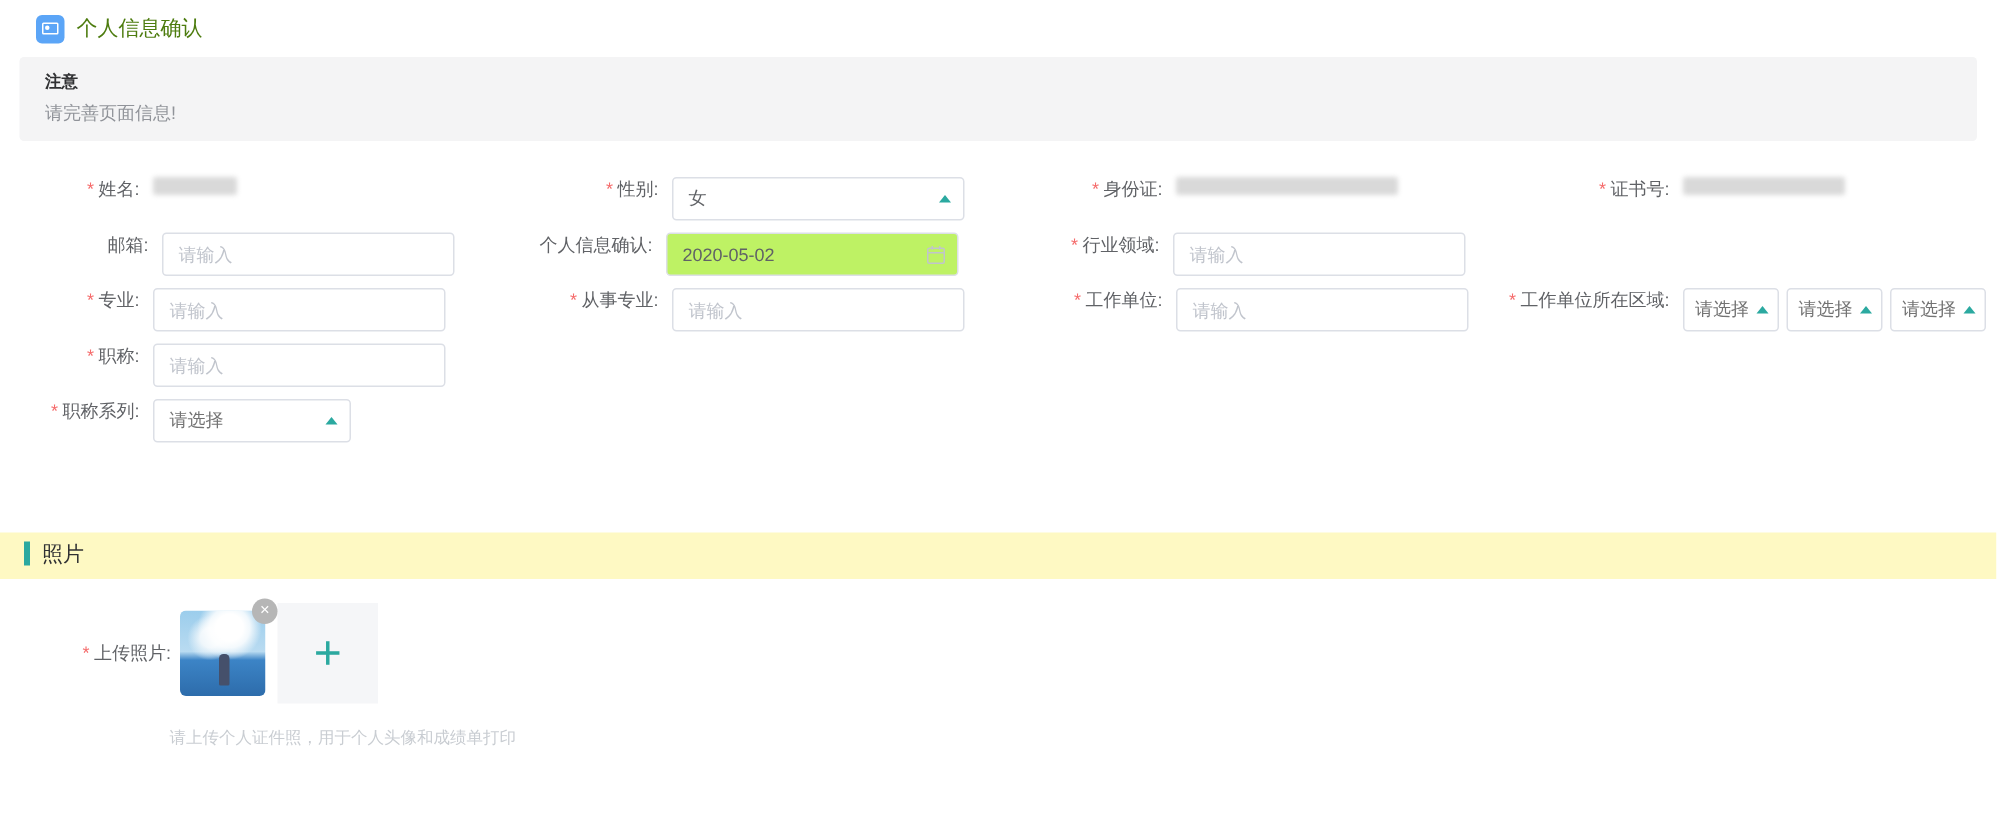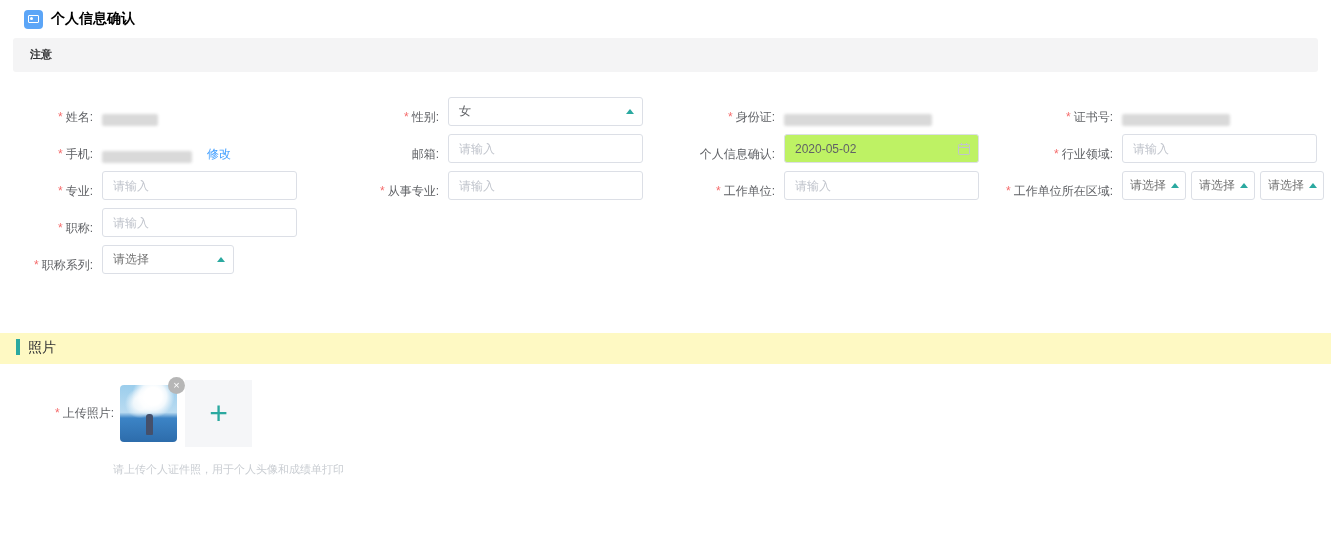--- a/index.html
+++ b/index.html
@@ -6,31 +6,31 @@
   html,body { width:1331px; height:559px; background:#fff; overflow:hidden;
     font-family:"Liberation Sans","DejaVu Sans",sans-serif; font-size:12px; color:#606266; }
 
   
   .page-header { display:flex; align-items:center; gap:8px; padding:8px 0 0 24px; height:30px; }
   .app-icon { width:19px; height:19px; border-radius:4px; background:#5ba5f7;
     display:flex; align-items:center; justify-content:center; flex:0 0 auto; }
   .app-icon .card { width:11px; height:8px; border:1px solid #fff; border-radius:1px; position:relative; }
   .app-icon .card::before { content:""; position:absolute; left:1px; top:1px; width:3px; height:3px;
     border-radius:50%; background:#fff; }
-  .page-title { font-size:14px; font-weight:bold; color:#000000; }
+  .page-title { font-size:14px; font-weight:normal; color:#4d7c0f; }
 
   
   .notice { margin:8px 13px 0; background:#f4f4f5; border-radius:3px; padding:9px 17px 10px; }
   .notice-title { font-size:11px; font-weight:bold; color:#303133; }
   .notice-msg { margin-top:5px; font-size:12px; color:#909399; }
 
   
   .form-area { padding-top:24px; }
   .form-row { display:flex; }
-  .cell { display:flex; align-items:flex-end; height:30px; margin-bottom:7px; }
+  .cell { display:flex; align-items:flex-start; height:30px; margin-bottom:7px; }
   .c1 { width:340px; } .c2 { width:328px; } .c3 { width:332px; } .c4 { width:331px; }
   .lbl { text-align:right; padding-right:9px; white-space:nowrap; color:#606266; flex:0 0 auto; }
   .c1 .lbl { width:102px; } .c2 .lbl { width:108px; } .c3 .lbl { width:116px; } .c4 .lbl { width:122px; }
   .req { color:#f56c6c; margin-right:3px; }
   input.txt { width:195px; height:29px; border:1px solid #dcdfe6; border-radius:3px; padding:0 10px;
     font-size:12px; color:#ef4444; outline:none; font-family:inherit; background:#fff; }
   input.txt::placeholder { color:#c0c4cc; }
   .select { height:29px; border:1px solid #dcdfe6; border-radius:3px; background:#fff; cursor:pointer;
     display:flex; align-items:center; justify-content:space-between; padding:0 8px 0 10px; }
   .select .val { color:#606266; }
@@ -72,20 +72,21 @@
 
 <div class="page-header">
   <span class="app-icon">
       <span class="card"></span>
     </span>
   <span class="page-title">个人信息确认</span>
 </div>
 
 <div class="notice">
   <div class="notice-title">注意</div>
+  <div class="notice-msg">请完善页面信息!</div>
 </div>
 
 <div class="form-area">
 
   <div class="form-row">
     <div class="cell c1">
       <span class="lbl"><span class="req">*</span><span>姓名:</span></span>
       <span class="redacted red-name"></span>
     </div>
     <div class="cell c2">
@@ -99,25 +100,20 @@
       <span class="lbl"><span class="req">*</span><span>身份证:</span></span>
       <span class="redacted red-id"></span>
     </div>
     <div class="cell c4">
       <span class="lbl"><span class="req">*</span><span>证书号:</span></span>
       <span class="redacted red-cert"></span>
     </div>
   </div>
 
   <div class="form-row">
-    <div class="cell c1">
-      <span class="lbl"><span class="req">*</span><span>手机:</span></span>
-      <span class="redacted red-phone"></span>
-      <span class="link">修改</span>
-    </div>
     <div class="cell c2">
       <span class="lbl">邮箱:</span>
       <input class="txt" type="text" placeholder="请输入" style="">
     </div>
     <div class="cell c3">
       <span class="lbl">个人信息确认:</span>
       <div class="date-box">
         <span class="val">2020-05-02</span>
         <svg class="cal-icon" width="14" height="14" viewBox="0 0 14 14">
           <rect x="1.5" y="2.5" width="11" height="10" rx="1" fill="none" stroke="#c0c4cc"></rect>

